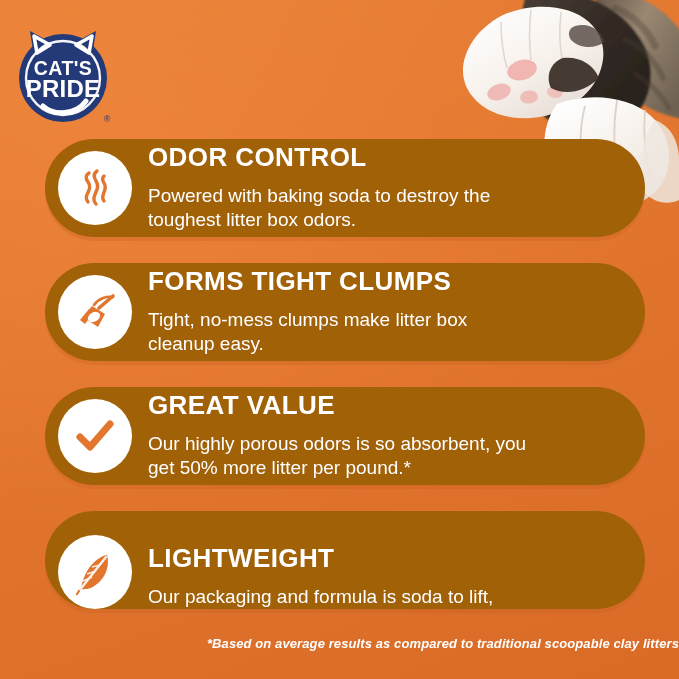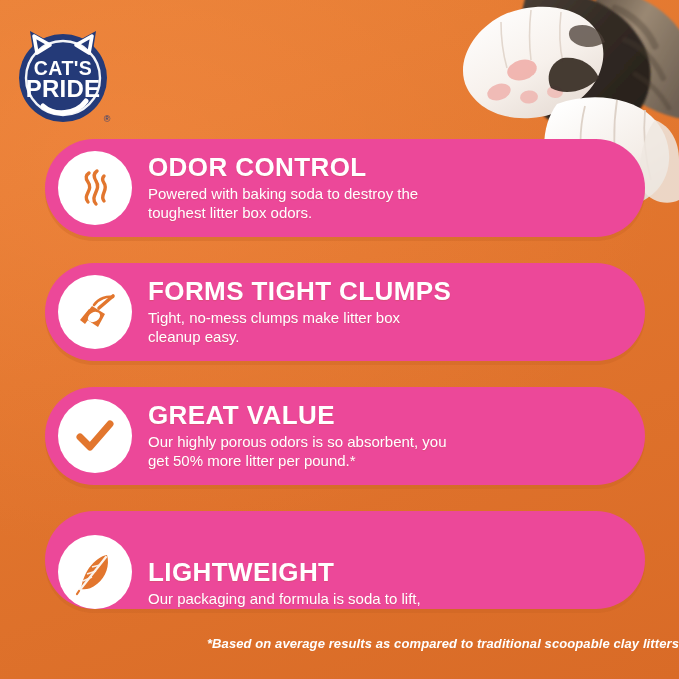--- a/index.html
+++ b/index.html
@@ -38,21 +38,21 @@
   .cards {
     position: absolute;
     left: 45px;
     top: 139px;
     width: 600px;
   }
   .card {
     position: relative;
     height: 98px;
     border-radius: 49px;
-    background: #ec4899;
+    background: #a16207;
     box-shadow: 0 4px 0 rgba(195,97,34,0.30);
     display: flex;
     align-items: center;
     margin-bottom: 26px;
   }
   .card:last-of-type { margin-bottom: 0; align-items: flex-end; }
 
   .icon-circle {
     flex: 0 0 auto;
     width: 74px;
@@ -76,23 +76,23 @@
     font-size: 26px;
     font-weight: bold;
     letter-spacing: 0.4px;
     line-height: 1.04;
     text-transform: uppercase;
     white-space: nowrap;
     text-shadow: 0 1px 1px rgba(170,85,30,0.25);
   }
   .card-body {
     color: #FFFFFF;
-    font-size: 15px;
+    font-size: 19px;
     line-height: 1.26;
-    margin-top: 4px;
+    margin-top: 13px;
     text-shadow: 0 1px 1px rgba(170,85,30,0.22);
   }
   .card-body .ln { display: block; white-space: nowrap; }
 
   
   .paw-wrap {
     position: absolute;
     right: 0;
     top: 0;
     width: 300px;

